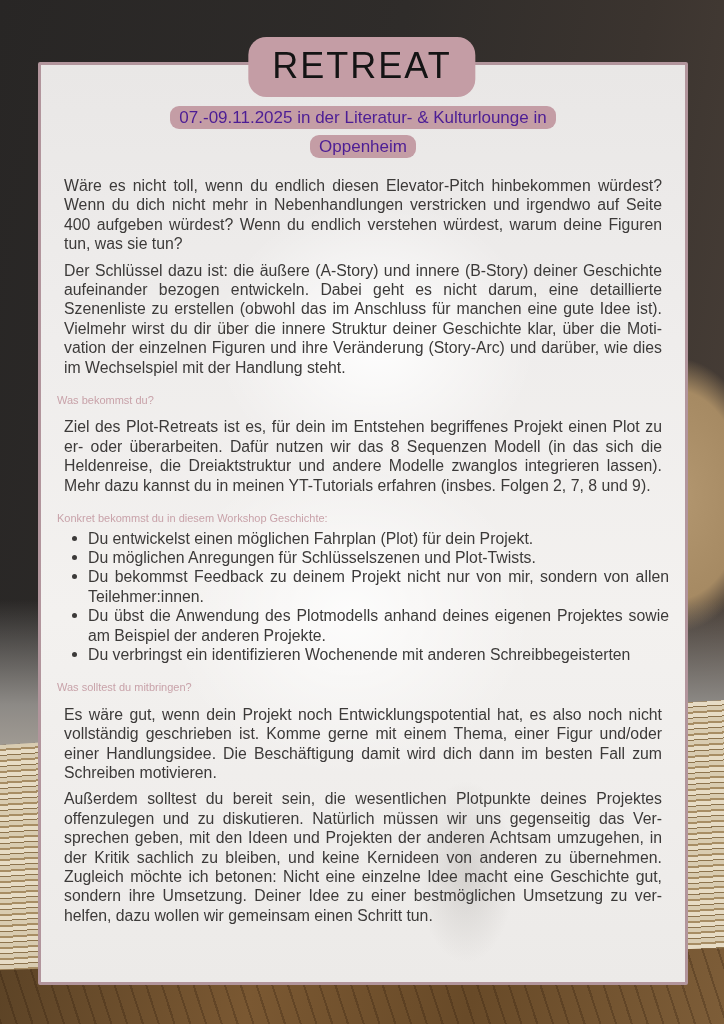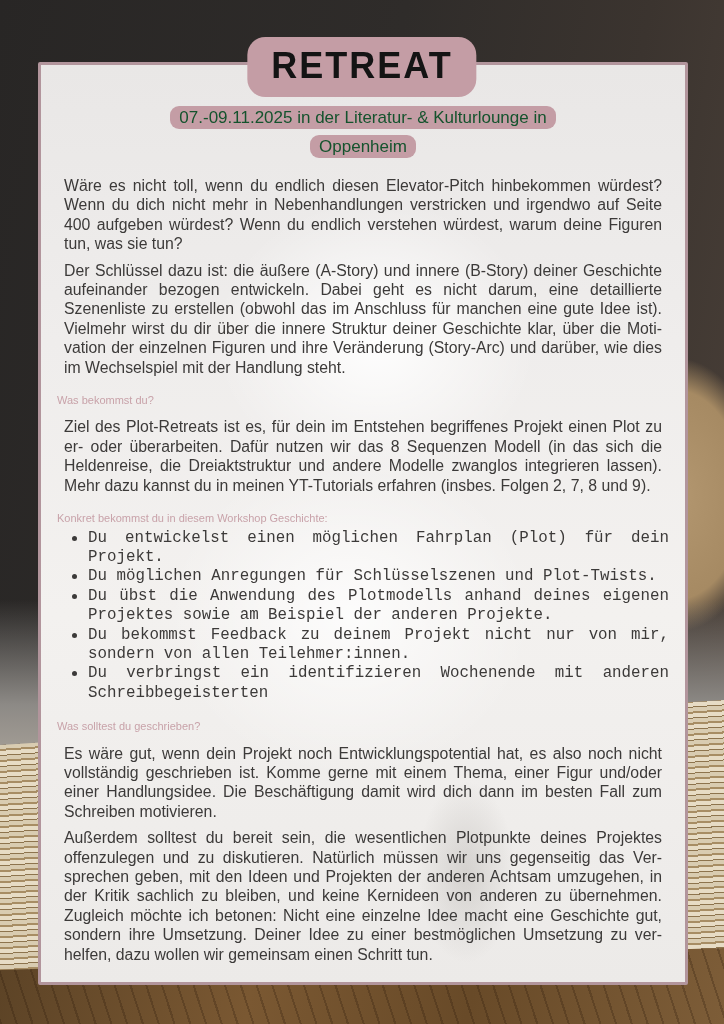--- a/index.html
+++ b/index.html
@@ -50,30 +50,30 @@
       radial-gradient(ellipse 230px 200px at 52% 30%, rgba(255,255,255,0.95) 0%, rgba(255,255,255,0) 70%),
       radial-gradient(ellipse 260px 230px at 48% 60%, rgba(255,255,255,0.8) 0%, rgba(255,255,255,0) 70%),
       radial-gradient(ellipse 70px 130px at 66% 88%, rgba(120,114,108,0.22) 0%, rgba(120,114,108,0) 70%),
       linear-gradient(to bottom,#e9e7e6 0%,#efedec 30%,#f3f1ef 60%,#eceae8 100%);
   }
   
   .title-badge{
     position:absolute;left:50%;top:37px;transform:translateX(-50%);
     background:#c49da5;
     color:#141414;
-    font-size:36px;letter-spacing:2px;font-weight:700;
+    font-size:36px;letter-spacing:2px;font-weight:400;
     padding:8px 24px 10px;
     border-radius:18px;
     white-space:nowrap;
   }
   
   .date-badge{
     position:absolute;left:50%;top:38px;transform:translateX(-50%);
     width:440px;text-align:center;
-    font-size:17px;line-height:29px;color:#14532d;
+    font-size:17px;line-height:29px;color:#4c1d95;
   }
   .date-badge .hl{
     background:#c49da5;
     padding:2px 9px;
     border-radius:9px;
     -webkit-box-decoration-break:clone;
     box-decoration-break:clone;
   }
   
   .content{
@@ -82,21 +82,21 @@
     font-size:15.8px;line-height:19.4px;
   }
   .content p{margin:7px;text-align:justify;}
   .sec-h{
     margin:14px 0 0;
     font-size:11px;line-height:19.4px;font-weight:400;
     color:#c8a2a9;
   }
   ul.bullets{list-style:none;margin:0;padding:0 0 0 14px;}
   ul.bullets li{
-    position:relative;padding-left:17px;text-align:justify;font-family:Liberation Mono, monospace;
+    position:relative;padding-left:17px;text-align:justify;
   }
   ul.bullets li .dot{
     position:absolute;left:1px;top:7px;width:5px;height:5px;border-radius:50%;
     background:#3c3a39;
   }
 </style>
 </head>
 <body>
 
 <div class="page">
@@ -127,33 +127,33 @@
         <li>
           <span class="dot"></span>
           <span>Du entwickelst einen möglichen Fahrplan (Plot) für dein Projekt.</span>
         </li>
         <li>
           <span class="dot"></span>
           <span>Du möglichen Anregungen für Schlüsselszenen und Plot-Twists.</span>
         </li>
         <li>
           <span class="dot"></span>
-          <span>Du übst die Anwendung des Plotmodells anhand deines eigenen Projektes sowie am Beispiel der anderen Projekte.</span>
+          <span>Du bekommst Feedback zu deinem Projekt nicht nur von mir, sondern von allen Teilehmer:innen.</span>
         </li>
         <li>
           <span class="dot"></span>
-          <span>Du bekommst Feedback zu deinem Projekt nicht nur von mir, sondern von allen Teilehmer:innen.</span>
+          <span>Du übst die Anwendung des Plotmodells anhand deines eigenen Projektes sowie am Beispiel der anderen Projekte.</span>
         </li>
         <li>
           <span class="dot"></span>
           <span>Du verbringst ein identifizieren Wochenende mit anderen Schreibbegeisterten</span>
         </li>
       </ul>
 
-      <h2 class="sec-h">Was solltest du geschrieben?</h2>
+      <h2 class="sec-h">Was solltest du mitbringen?</h2>
       <p>Es wäre gut, wenn dein Projekt noch Entwicklungspotential hat, es also noch nicht vollständig geschrieben ist. Komme gerne mit einem Thema, einer Figur und/oder einer Handlungsidee. Die Beschäftigung damit wird dich dann im besten Fall zum Schreiben motivieren.</p>
       <p>Außerdem solltest du bereit sein, die wesentlichen Plotpunkte deines Projektes offenzulegen und zu diskutieren. Natürlich müssen wir uns gegenseitig das Ver­sprechen geben, mit den Ideen und Projekten der anderen Achtsam umzugehen, in der Kritik sachlich zu bleiben, und keine Kernideen von anderen zu übernehmen. Zugleich möchte ich betonen: Nicht eine einzelne Idee macht eine Geschichte gut, sondern ihre Umsetzung. Deiner Idee zu einer bestmöglichen Umsetzung zu ver­helfen, dazu wollen wir gemeinsam einen Schritt tun.</p>
 
     </div>
   </div>
 
   <div class="title-badge">RETREAT</div>
 
 </div>
 

